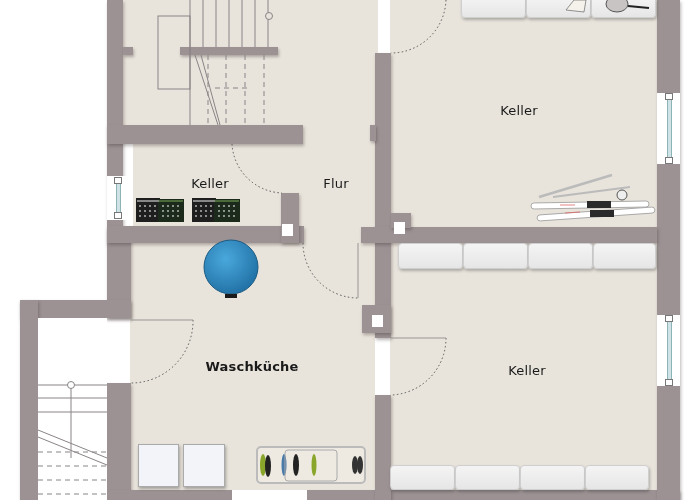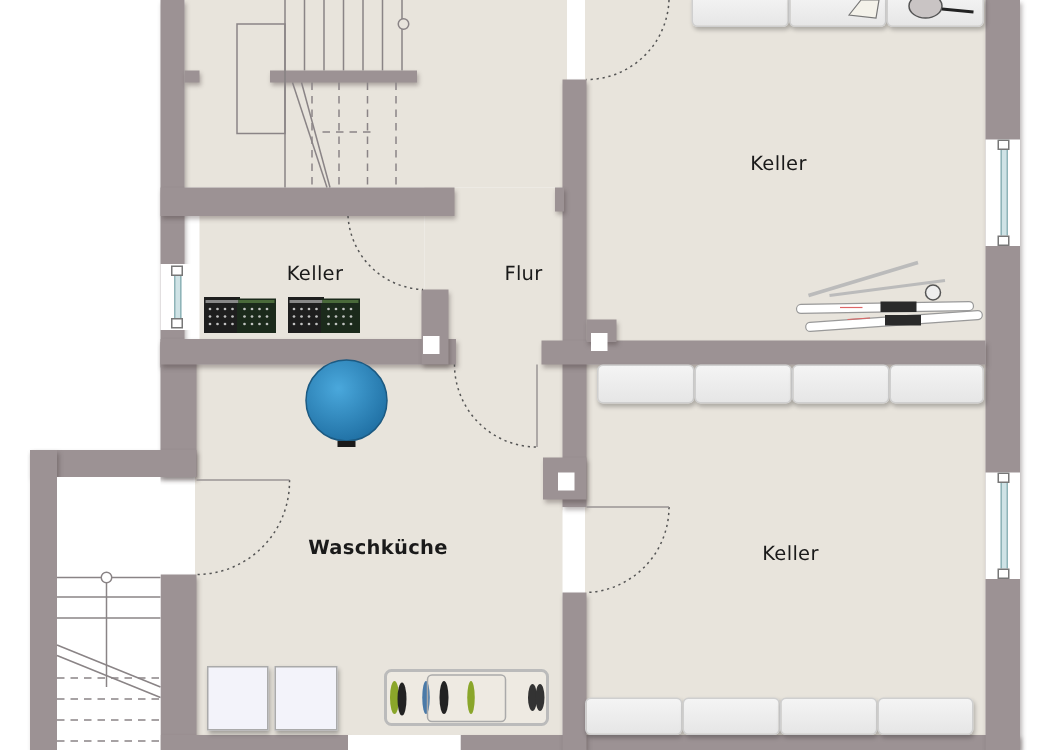--- a/index.html
+++ b/index.html
@@ -253,16 +253,16 @@
       <ellipse cx="296" cy="465" rx="3" ry="11" fill="#222"></ellipse>
       <ellipse cx="314" cy="465" rx="2.5" ry="11" fill="#8aa62a"></ellipse>
       <ellipse cx="355" cy="465" rx="3" ry="9" fill="#333"></ellipse>
       <ellipse cx="360" cy="465" rx="3" ry="9" fill="#333"></ellipse>
       <rect x="285" y="450" width="52" height="31" rx="3" fill="none" stroke="#aaa" stroke-width="1"></rect>
     </g>
   </svg>
 
   <div class="label" style="left:519px;top:110px;">Keller</div>
   <div class="label" style="left:210px;top:183px;">Keller</div>
-  <div class="label" style="left:336px;top:183px;margin-left:13px;">Flur</div>
+  <div class="label" style="left:336px;top:183px;">Flur</div>
   <div class="label" style="left:252px;top:366px;font-weight:bold;">Waschküche</div>
   <div class="label" style="left:527px;top:370px;">Keller</div>
 </div>
 
 </body></html>

